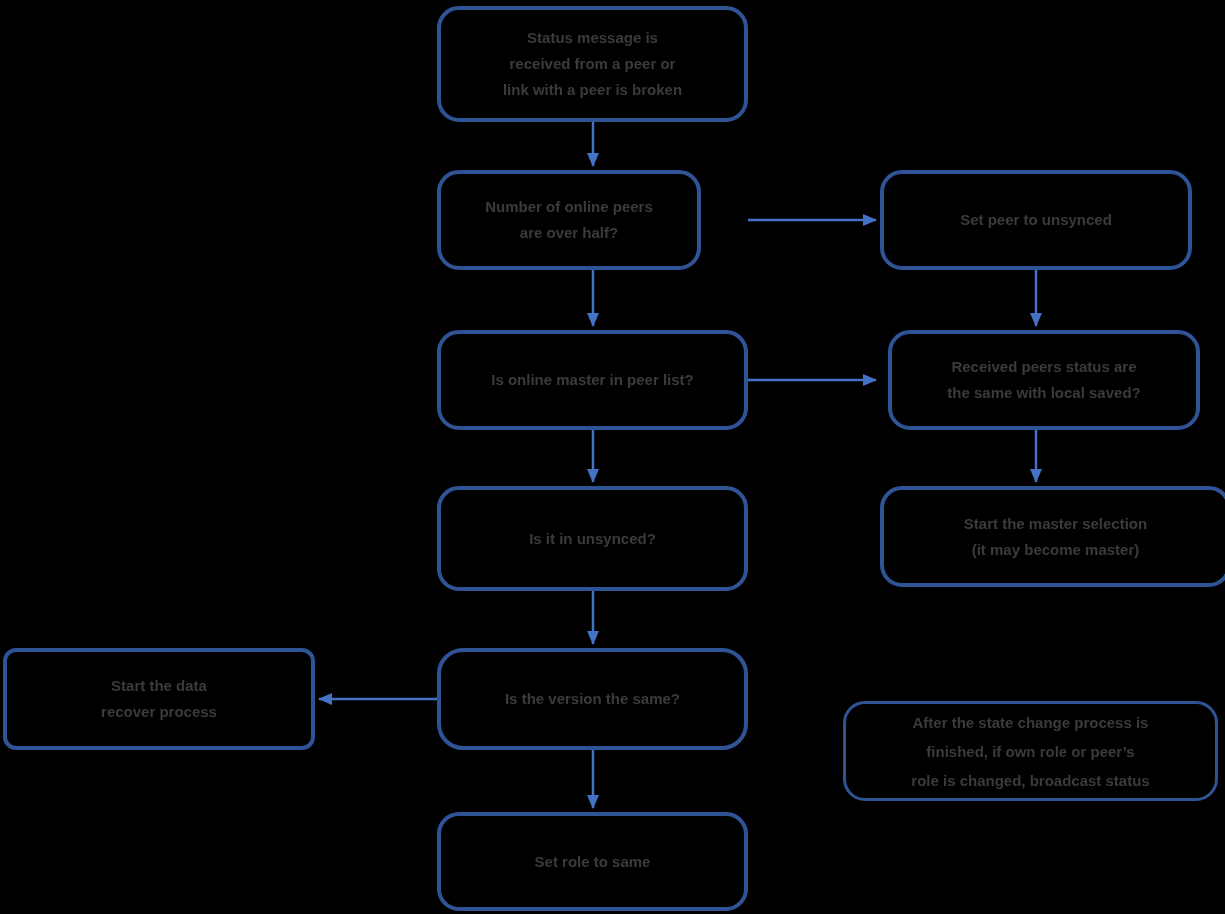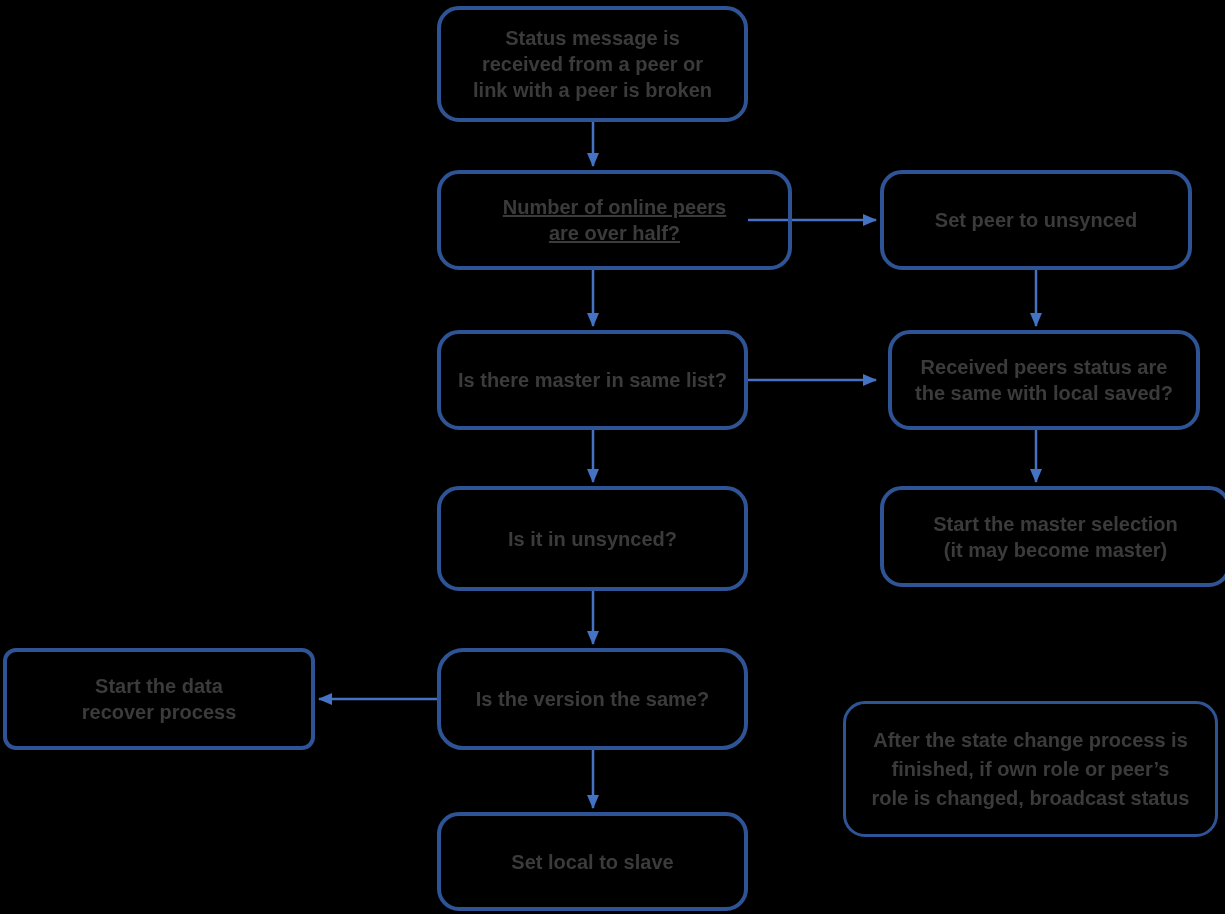--- a/index.html
+++ b/index.html
@@ -26,42 +26,42 @@
     position: absolute;
     box-sizing: border-box;
     border: 4px solid #2F5496;
     border-radius: 22px;
     background: transparent;
     display: flex;
     align-items: center;
     justify-content: center;
     text-align: center;
     color: #3B3B3B;
-    font-size: 20px;
+    font-size: 15px;
     font-weight: 700;
     line-height: 26px;
     white-space: pre-line;
     padding: 0 14px;
   }
   
   #n-status   { left: 437px; top:   6px; width: 311px; height: 116px; }
-  #n-overhalf { left: 437px; top: 170px; width: 355px; height: 100px; text-decoration: underline; }
+  #n-overhalf { left: 437px; top: 170px; width: 264px; height: 100px; }
   #n-master   { left: 437px; top: 330px; width: 311px; height: 100px; }
   #n-unsynced { left: 437px; top: 486px; width: 311px; height: 105px; }
   #n-version  { left: 437px; top: 648px; width: 311px; height: 102px; border-radius: 26px; }
   #n-slave    { left: 437px; top: 812px; width: 311px; height:  99px; }
   
   #n-setunsynced { left: 880px; top: 170px; width: 312px; height: 100px; }
   #n-received    { left: 880px; top: 330px; width: 312px; height: 100px; margin-left: 8px; }
   #n-selection   { left: 880px; top: 486px; width: 351px; height: 101px; }
   
   #n-recover  { left: 3px; top: 648px; width: 312px; height: 102px; border-radius: 13px; }
   
   #n-note {
-    left: 843px; top: 701px; width: 375px; height: 136px;
+    left: 843px; top: 701px; width: 375px; height: 100px;
     border-width: 3px;
     line-height: 29px;
   }
 </style>
 </head>
 <body>
 
 <div class="canvas">
 
   <svg class="edges-layer" width="1225" height="914" viewBox="0 0 1225 914">
@@ -93,21 +93,21 @@
   <div class="node" id="n-overhalf">
     <span>Number of online peers
 are over half?</span>
   </div>
 
   <div class="node" id="n-setunsynced">
     <span>Set peer to unsynced</span>
   </div>
 
   <div class="node" id="n-master">
-    <span>Is there master in same list?</span>
+    <span>Is online master in peer list?</span>
   </div>
 
   <div class="node" id="n-received">
     <span>Received peers status are
 the same with local saved?</span>
   </div>
 
   <div class="node" id="n-unsynced">
     <span>Is it in unsynced?</span>
   </div>
@@ -120,21 +120,21 @@
   <div class="node" id="n-version">
     <span>Is the version the same?</span>
   </div>
 
   <div class="node" id="n-recover">
     <span>Start the data
 recover process</span>
   </div>
 
   <div class="node" id="n-slave">
-    <span>Set local to slave</span>
+    <span>Set role to same</span>
   </div>
 
   <div class="node" id="n-note">
     <span>After the state change process is
 finished, if own role or peer’s
 role is changed, broadcast status</span>
   </div>
 
 </div>
 

